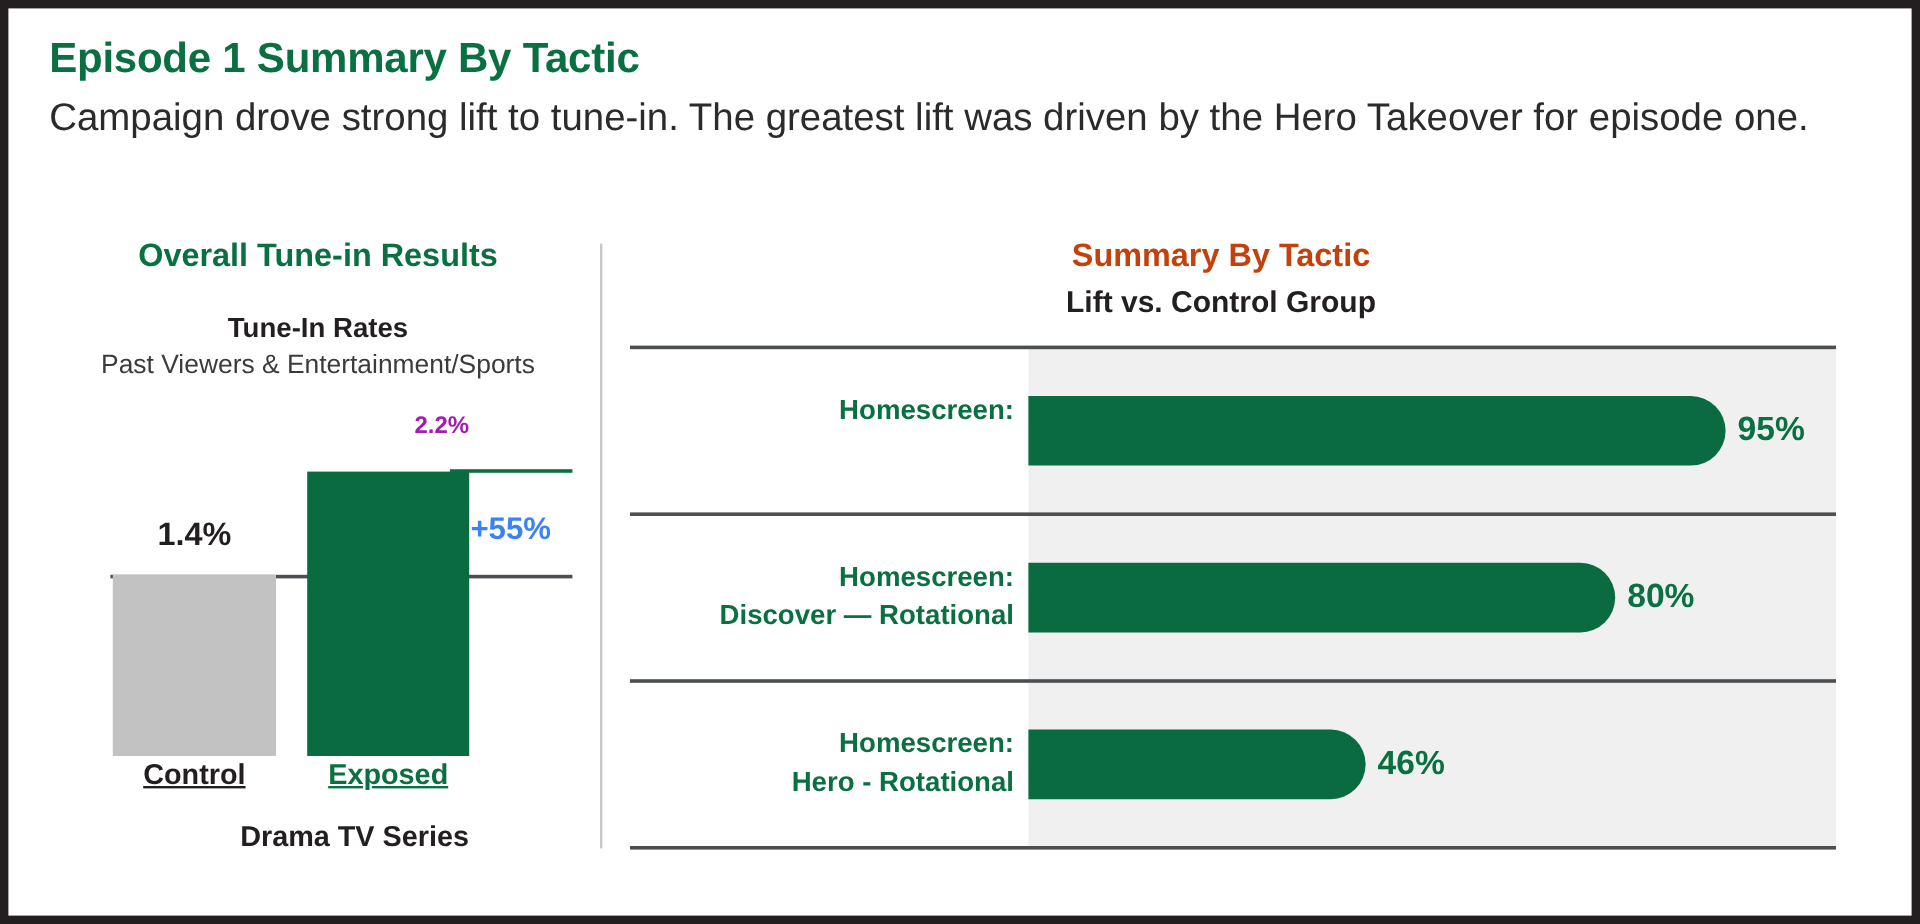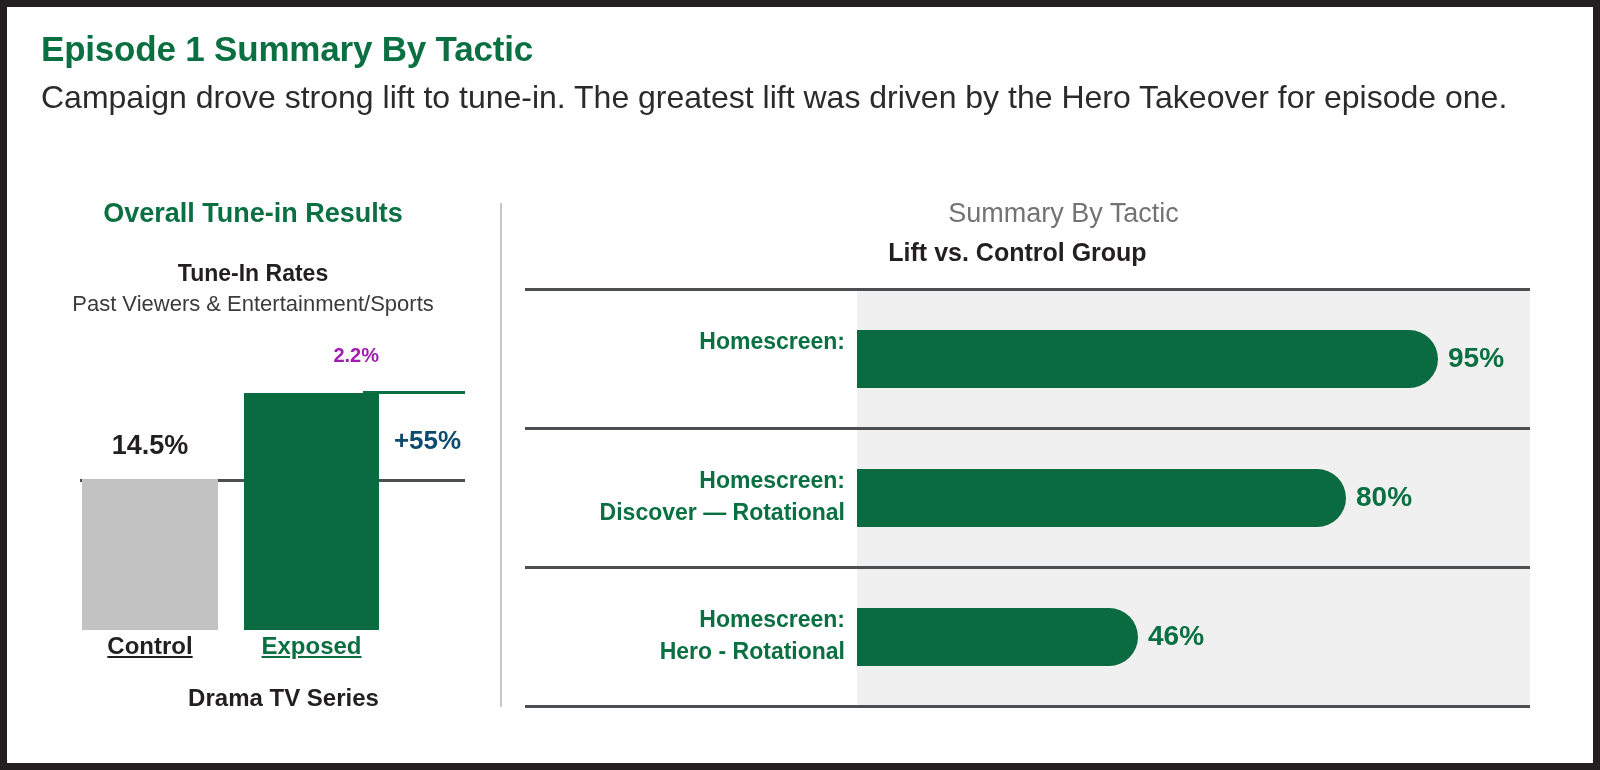--- a/index.html
+++ b/index.html
@@ -49,21 +49,21 @@
   #panel-divider {
     position: absolute;
     left: 500px; top: 203px;
     width: 2px; height: 504px;
     background: #c8c8c8;
   }
 
   
   #left-panel {
     position: absolute;
-    left: 8px; top: 198px;
+    left: 20px; top: 198px;
     width: 490px; height: 520px; padding-left: 33px;
   }
   .lp-title {
     position: absolute; left: 0; width: 490px;
     text-align: center;
     white-space: nowrap;
   }
   #lp-title-main {
     top: 0px;
     font-size: 27px; font-weight: bold;
@@ -135,23 +135,23 @@
   #lp-val-exposed {
     left: 236px; width: 135px;
     top: 155px;
     text-align: right;
     font-size: 20px;
     color: #a21caf;
   }
   #lp-lift {
     left: 372px; width: 95px;
     top: 227px;
-    text-align: center;
+    text-align: left;
     font-size: 26px;
-    color: #0c4a6e;
+    color: #3b82f6;
   }
   .lp-cat {
     position: absolute;
     top: 434px;
     font-size: 24px;
     font-weight: bold;
     text-align: center;
     white-space: nowrap;
     text-decoration: underline;
   }
@@ -172,21 +172,21 @@
     position: absolute;
     left: 500px; top: 198px;
     width: 1100px; height: 520px;
   }
   .rp-title {
     position: absolute; left: 0; width: 1035px;
     text-align: center; white-space: nowrap;
   }
   #rp-title-main {
     top: 0px;
-    font-size: 27px; font-weight: normal; color: #737373; padding-left: 46px;
+    font-size: 27px; font-weight: bold; color: #c2410c;
   }
   #rp-title-sub {
     top: 40px;
     font-size: 25px; font-weight: bold; color: #231f20; text-align: center;
   }
 
   
   #rp-band {
     position: absolute;
     left: 357px; top: 92px;
@@ -258,21 +258,21 @@
     <div class="lp-title" id="lp-title-sub2">Tune-In Rates</div>
     <div class="lp-title" id="lp-title-sub3">Past Viewers &amp; Entertainment/Sports</div>
 
     <div id="lp-plot">
       <div id="lp-topline" style="top: 193px;"></div>
       <div id="lp-baseline"></div>
 
       <div class="lp-bar" id="lp-bar-control" style="height: 151px;"></div>
       <div class="lp-bar" id="lp-bar-exposed" style="height: 237px;"></div>
 
-      <div class="lp-value" id="lp-val-control" style="top: 232px;">14.5%</div>
+      <div class="lp-value" id="lp-val-control" style="top: 232px;">1.4%</div>
       <div class="lp-value" id="lp-val-exposed" style="top: 146px;">2.2%</div>
       <div class="lp-value" id="lp-lift">+55%</div>
 
       <div class="lp-cat" id="lp-cat-control">Control</div>
       <div class="lp-cat" id="lp-cat-exposed">Exposed</div>
 
       <div id="lp-footer">Drama TV Series</div>
     </div>
   </div>
 

